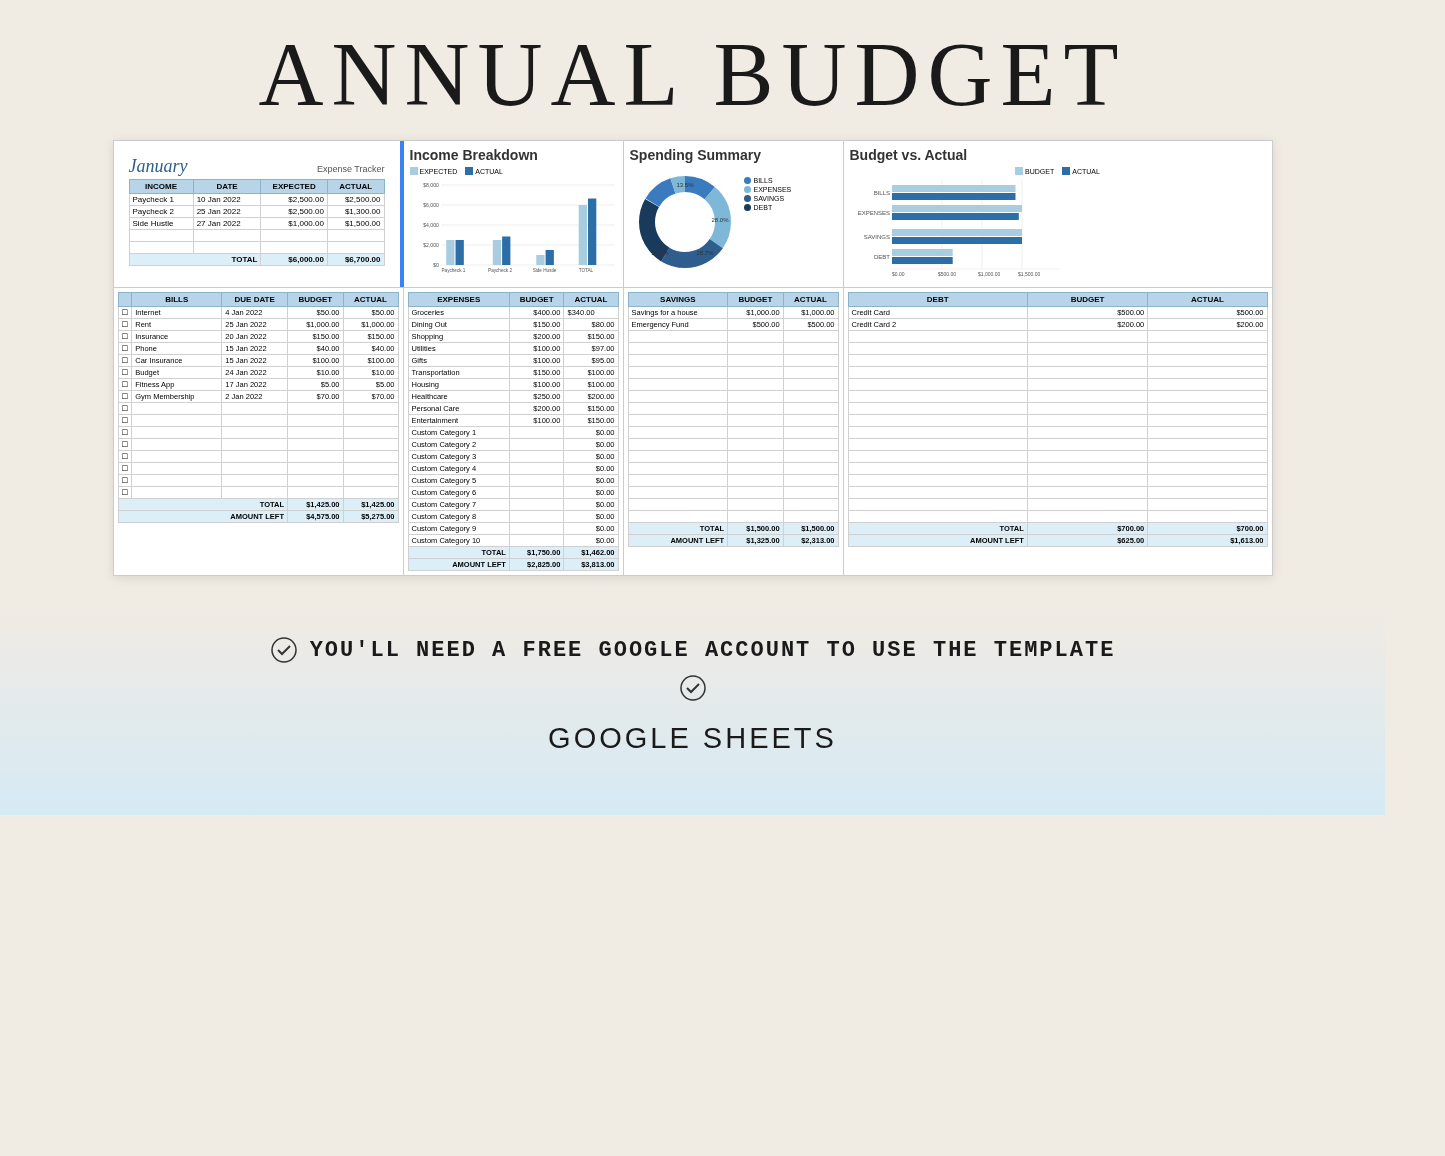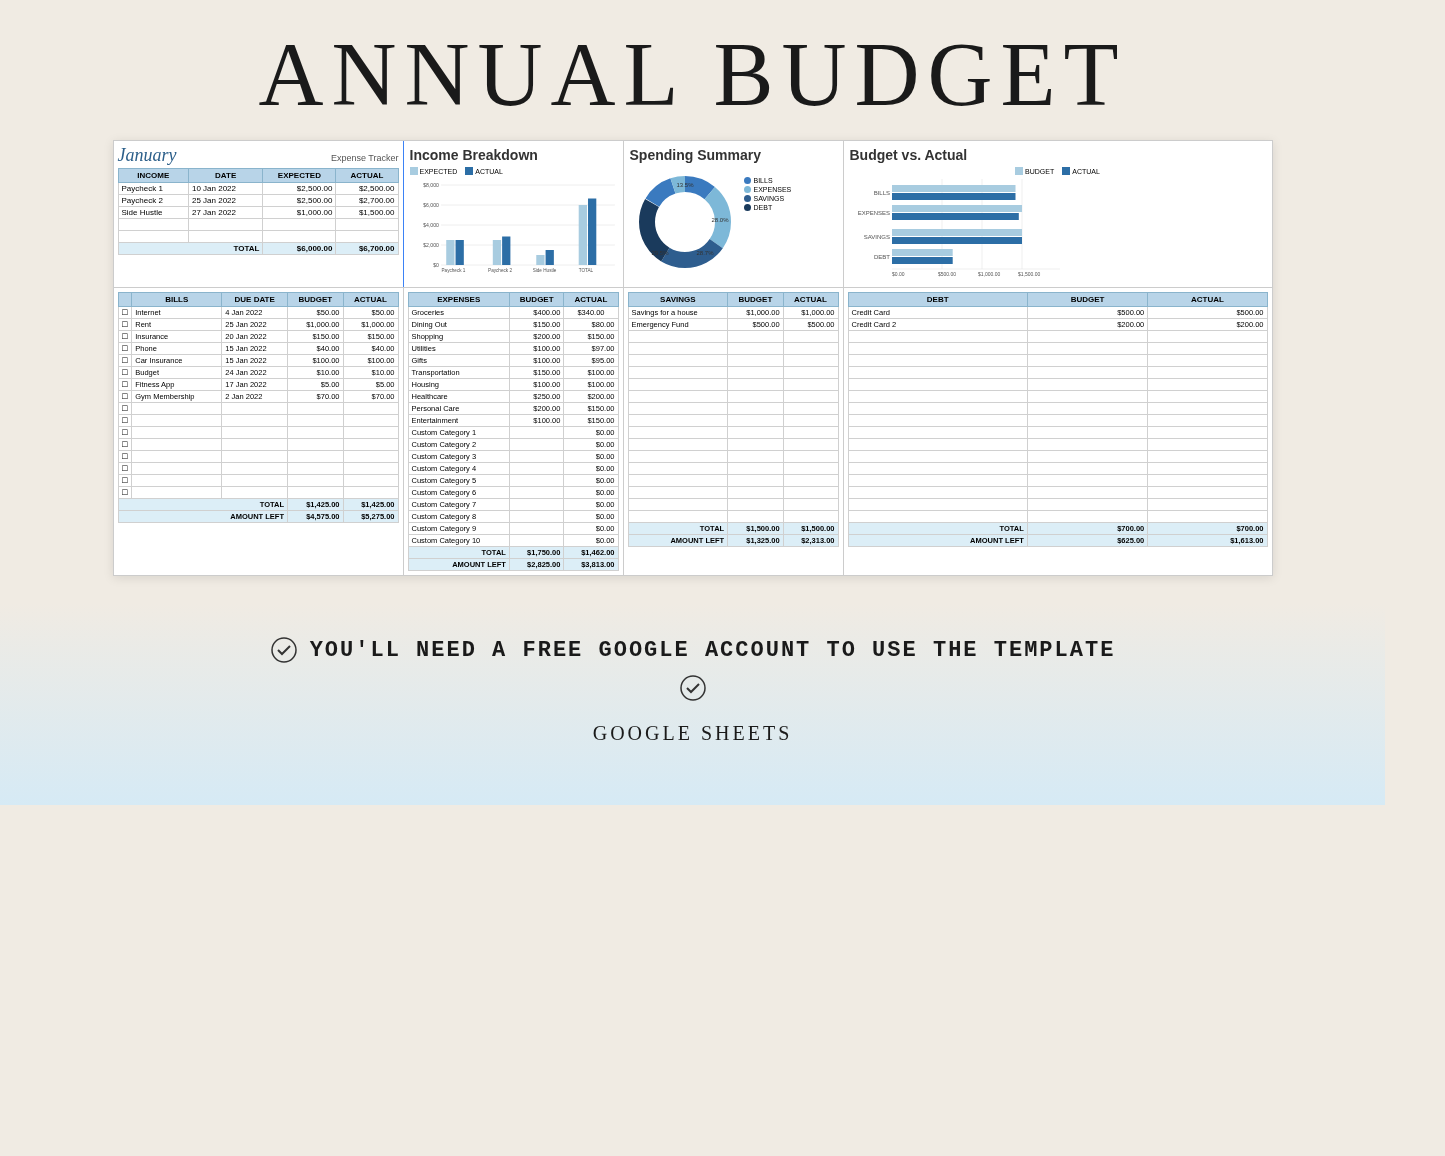--- a/index.html
+++ b/index.html
@@ -55,22 +55,22 @@
 
     
     .top-section {
       display: flex;
       border-bottom: 1px solid #ccc;
     }
 
     
     .jan-section {
       width: 290px;
-      border-right: 1px solid #3b82f6;
-      padding: 4px;
+      border-right: 4px solid #3b82f6;
+      padding: 15px;
     }
     .jan-title {
       font-family: Georgia, serif;
       font-style: italic;
       font-size: 18px;
       color: #2c5f8a;
       margin-bottom: 2px;
     }
     .expense-tracker-title {
       text-align: right;
@@ -233,22 +233,22 @@
       font-weight: bold;
       letter-spacing: 2px;
       color: #1a1a1a;
     }
     .check-icon {
       width: 28px;
       height: 28px;
     }
 
     .google-sheets-label {
-      font-family: Liberation Serif, serif;
-      font-size: 20px;
+      font-family: Liberation Sans, sans-serif;
+      font-size: 29px;
       letter-spacing: 3px;
       color: #1a1a1a;
       margin-top: 20px;
     }
 
     
     .bar-chart-svg {
       width: 100%;
       height: 95px;
     }
@@ -313,21 +313,21 @@
           <tr>
                 <td>Paycheck 1</td>
     <td>10 Jan 2022</td>
     <td style="text-align:right">$2,500.00</td>
     <td style="text-align:right">$2,500.00</td>
               </tr>
               <tr>
                 <td>Paycheck 2</td>
     <td>25 Jan 2022</td>
     <td style="text-align:right">$2,500.00</td>
-    <td style="text-align:right">$2,700.00</td>
+    <td style="text-align:right">$1,300.00</td>
               </tr>
               <tr>
                 <td>Side Hustle</td>
     <td>27 Jan 2022</td>
     <td style="text-align:right">$1,000.00</td>
     <td style="text-align:right">$1,500.00</td>
               </tr>
               <tr>
                 <td>&nbsp;</td>
                 <td></td>
@@ -625,21 +625,21 @@
             <tr>
               <th>EXPENSES</th>
               <th>BUDGET</th>
               <th>ACTUAL</th>
             </tr>
           </thead>
           <tbody id="expenses-tbody">
               <tr>
                 <td>Groceries</td>
     <td style="text-align:right">$400.00</td>
-    <td style="text-align:center">$340.00</td>
+    <td style="text-align:left">$340.00</td>
               </tr>
               <tr>
                 <td>Dining Out</td>
     <td style="text-align:right">$150.00</td>
     <td style="text-align:right">$80.00</td>
               </tr>
               <tr>
                 <td>Shopping</td>
     <td style="text-align:right">$200.00</td>
     <td style="text-align:right">$150.00</td>

